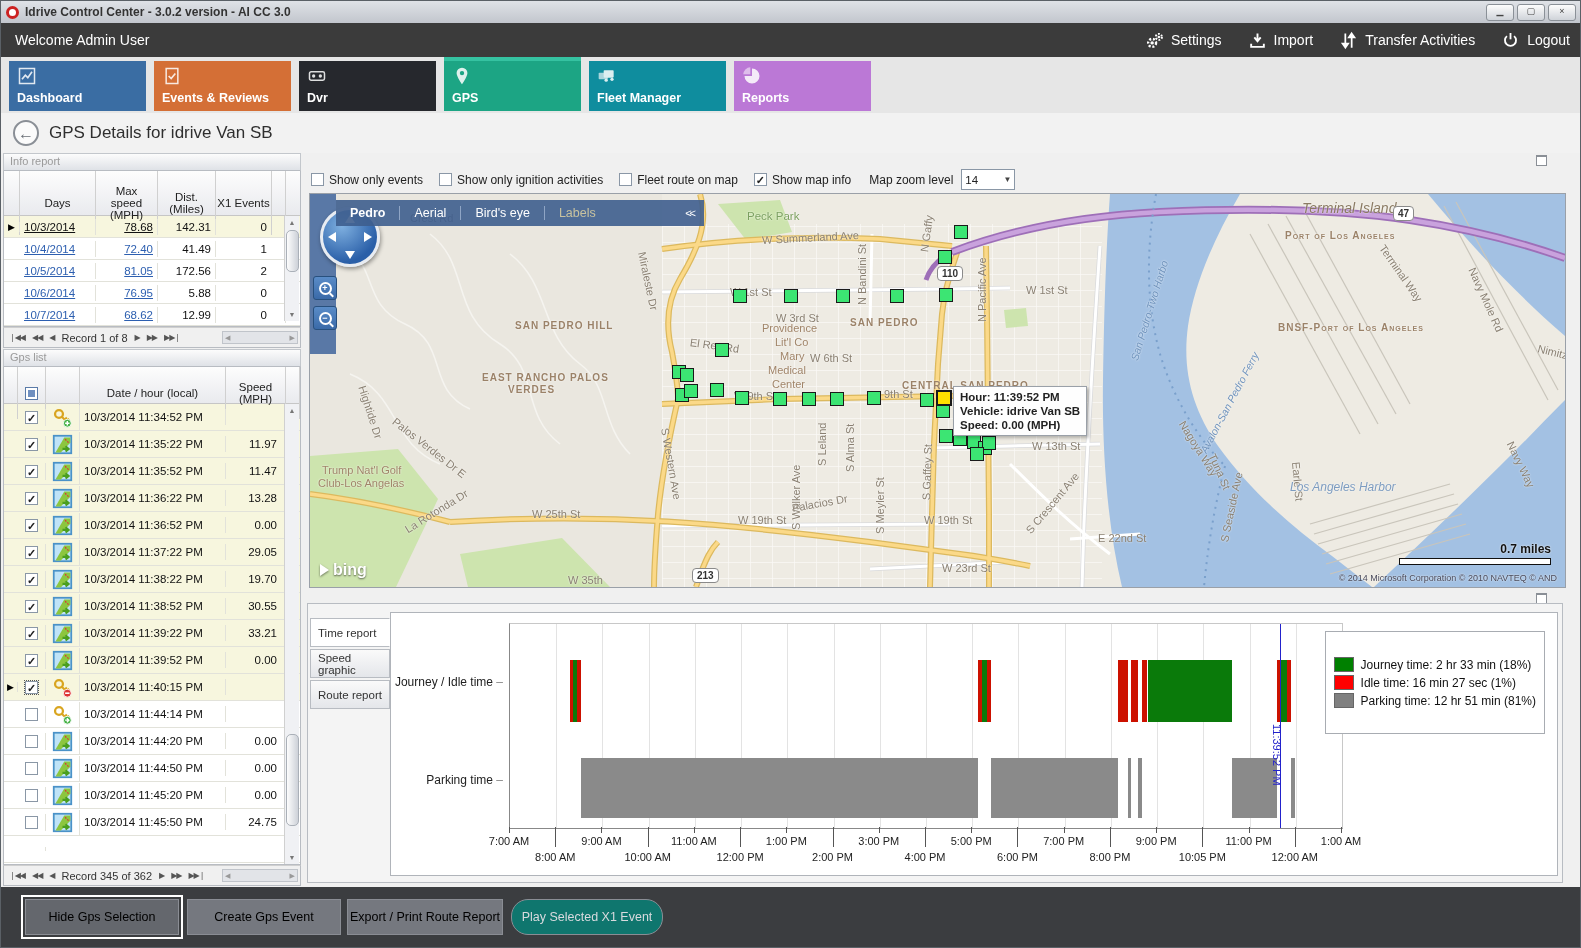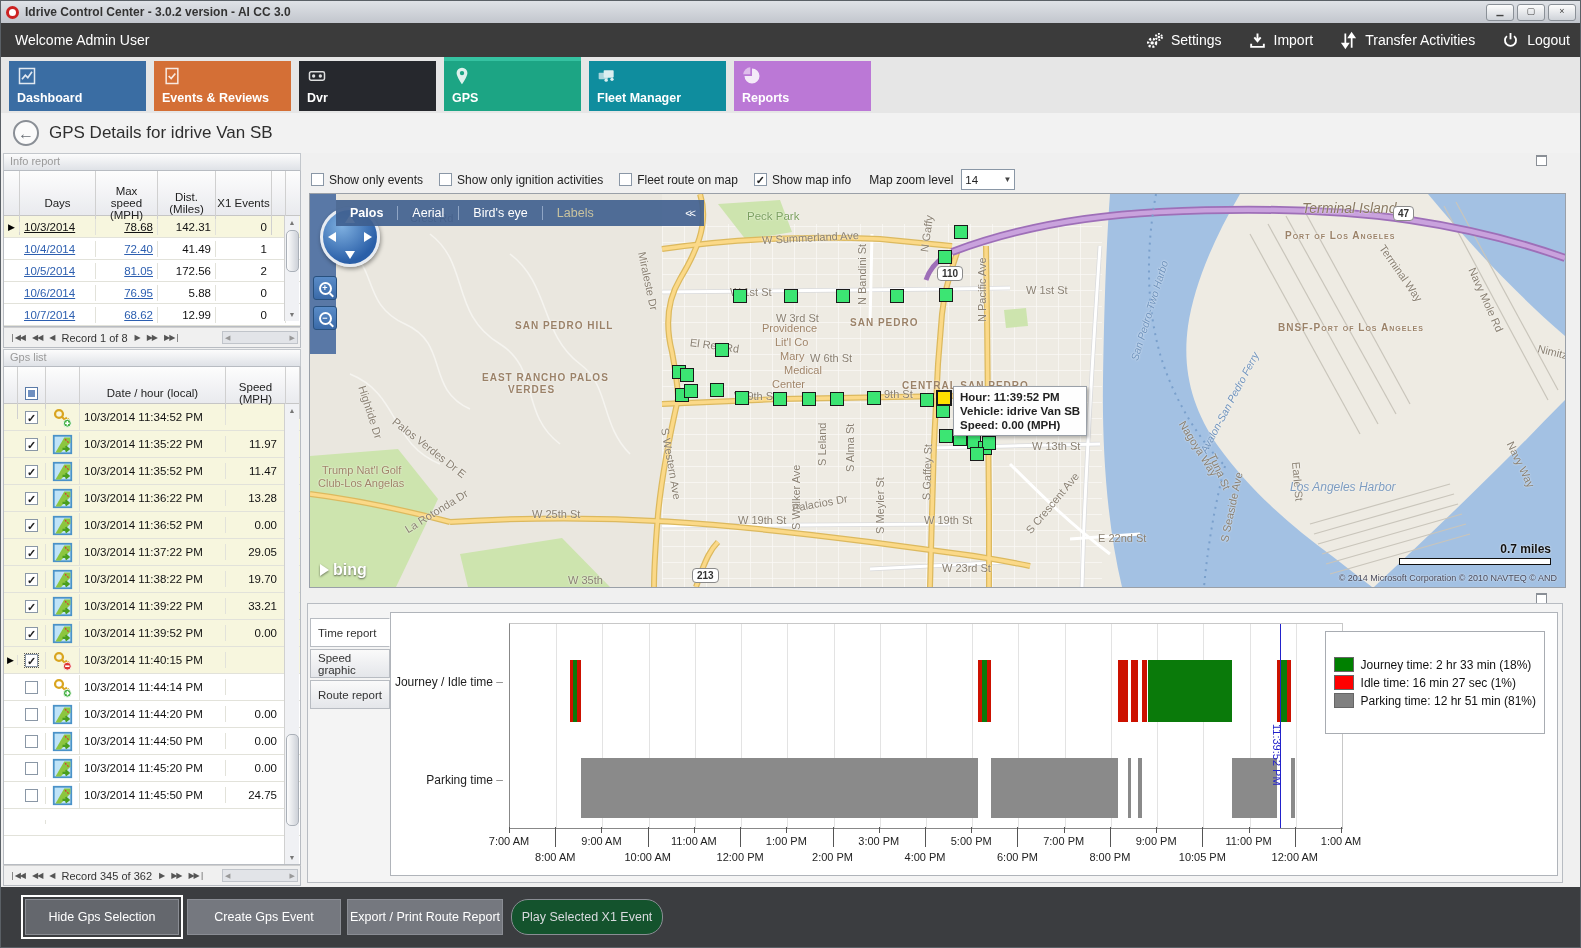--- a/index.html
+++ b/index.html
@@ -107,23 +107,23 @@
   .rowlabel::after{content:" –";color:#888;}
   .tick{position:absolute;width:1px;background:#555;}
   .xlab{position:absolute;font-size:11px;color:#222;transform:translateX(-50%);white-space:nowrap;}
   #legend{position:absolute;border:1px solid #a8acb2;background:#fff;padding:22px 8px;}
   .lrow{display:flex;align-items:center;gap:7px;font-size:12px;color:#111;margin:3px 0;}
   .lsw{width:18px;height:13px;border:1px solid #666;}
   #cursor-line{position:absolute;width:1px;background:#2222cc;}
   #cursor-label{position:absolute;color:#2222cc;font-size:11px;transform:rotate(90deg);transform-origin:left top;white-space:nowrap;}
   
   #footer{position:absolute;left:0;top:886px;width:100%;height:62px;background:#3b3d40;}
-  .fbtn{position:absolute;top:12px;height:34px;background:#75787f;color:#ffffff;font-size:12.5px;border:1px solid #8a8d94;display:flex;align-items:center;justify-content:center;}
+  .fbtn{position:absolute;top:12px;height:34px;background:#75787f;color:#000000;font-size:12.5px;border:1px solid #8a8d94;display:flex;align-items:center;justify-content:center;}
   .fbtn.focused{outline:2px solid #fff;outline-offset:2px;background:#64676d;}
-  .fbtn.disabled{background:#14532d;color:#d8dade;border-radius:17px;}
+  .fbtn.disabled{background:#0f766e;color:#d8dade;border-radius:17px;}
 </style>
 </head>
 <body>
 
 <div id="app">
   <div id="titlebar">
     <div id="app-icon"></div>
     <div id="win-title">Idrive Control Center - 3.0.2 version - AI CC 3.0</div>
     <div id="win-btns">
       <div class="winbtn">▁</div>
@@ -445,20 +445,38 @@
                   <g>
                     <rect x="2" y="2" width="20" height="20" fill="#bfe3f7" stroke="#4a92c8" stroke-width="2"></rect>
                     <path d="M4 21 L14 4 L21 4 L21 10 L10 21 Z" fill="#8cc63f"></path>
                     <path d="M15 6l4 4" stroke="#d33" stroke-width="1.4" stroke-dasharray="2 1.5"></path>
                     <path d="M12 17h6M15.5 14l3.5 3-3.5 3" stroke="#4a9e1f" stroke-width="2.4" fill="none"></path>
                   </g>
                 </svg>
               </div>
               <div>10/3/2014 11:38:22 PM</div>
               <div class="num" style="padding-right: 8px;">19.70</div>
+            </div>
+            <div class="g-row cream" style="grid-template-columns: 14px 28px 34px 146px 60px; height: 26px;">
+              <div class="cur-arrow"></div>
+              <div class="icn">
+                <span class="cb on"></span>
+              </div>
+              <div class="icn">
+                <svg width="21" height="21" viewBox="0 0 24 24">
+                  <g>
+                    <rect x="2" y="2" width="20" height="20" fill="#bfe3f7" stroke="#4a92c8" stroke-width="2"></rect>
+                    <path d="M4 21 L14 4 L21 4 L21 10 L10 21 Z" fill="#8cc63f"></path>
+                    <path d="M15 6l4 4" stroke="#d33" stroke-width="1.4" stroke-dasharray="2 1.5"></path>
+                    <path d="M12 17h6M15.5 14l3.5 3-3.5 3" stroke="#4a9e1f" stroke-width="2.4" fill="none"></path>
+                  </g>
+                </svg>
+              </div>
+              <div>10/3/2014 11:38:52 PM</div>
+              <div class="num" style="padding-right: 8px;">30.55</div>
             </div>
             <div class="g-row cream" style="grid-template-columns: 14px 28px 34px 146px 60px; height: 26px;">
               <div class="cur-arrow"></div>
               <div class="icn">
                 <span class="cb on"></span>
               </div>
               <div class="icn">
                 <svg width="21" height="21" viewBox="0 0 24 24">
                   <g>
                     <rect x="2" y="2" width="20" height="20" fill="#bfe3f7" stroke="#4a92c8" stroke-width="2"></rect>
@@ -748,21 +766,21 @@
           <div class="mlabel" style="left: 672px; top: 122px; transform: rotate(-90deg);">N Pacific Ave</div>
           <div class="mlabel" style="left: 420px; top: 92px;">W 1st St</div>
           <div class="mlabel" style="left: 716px; top: 90px;">W 1st St</div>
           <div class="mlabel" style="left: 466px; top: 118px;">W 3rd St</div>
           <div class="mlabel area" style="left: 540px; top: 123px;">SAN PEDRO</div>
           <div class="mlabel area" style="left: 205px; top: 126px;">SAN PEDRO HILL</div>
           <div class="mlabel poi" style="left: 452px; top: 128px;">Providence</div>
           <div class="mlabel poi" style="left: 465px; top: 142px;">Lit'l Co</div>
           <div class="mlabel poi" style="left: 470px; top: 156px;">Mary</div>
           <div class="mlabel" style="left: 500px; top: 158px;">W 6th St</div>
-          <div class="mlabel poi" style="left: 458px; top: 170px; margin-left: 16px;">Medical</div>
+          <div class="mlabel poi" style="left: 458px; top: 170px;">Medical</div>
           <div class="mlabel poi" style="left: 462px; top: 184px;">Center</div>
           <div class="mlabel area" style="left: 592px; top: 186px;">CENTRAL SAN PEDRO</div>
           <div class="mlabel area" style="left: 172px; top: 178px;">EAST RANCHO PALOS</div>
           <div class="mlabel area" style="left: 198px; top: 190px;">VERDES</div>
           <div class="mlabel" style="left: 380px; top: 142px; transform: rotate(8deg);">El Rey Rd</div>
           <div class="mlabel" style="left: 52px; top: 186px; transform: rotate(72deg);">Hightide Dr</div>
           <div class="mlabel" style="left: 84px; top: 220px; transform: rotate(38deg);">Palos Verdes Dr E</div>
           <div class="mlabel" style="left: 424px; top: 196px;">W 9th St</div>
           <div class="mlabel" style="left: 574px; top: 194px;">9th St</div>
           <div class="mlabel" style="left: 355px; top: 228px; transform: rotate(80deg);">S Western Ave</div>
@@ -837,21 +855,21 @@
       <div id="compass">
         <span class="carrow" style="left:22px;top:5px;border-left:5px solid transparent;border-right:5px solid transparent;border-bottom:8px solid #fff;"></span>
         <span class="carrow" style="left:22px;bottom:5px;border-left:5px solid transparent;border-right:5px solid transparent;border-top:8px solid #fff;"></span>
         <span class="carrow" style="left:5px;top:22px;border-top:5px solid transparent;border-bottom:5px solid transparent;border-right:8px solid #fff;"></span>
         <span class="carrow" style="right:5px;top:22px;border-top:5px solid transparent;border-bottom:5px solid transparent;border-left:8px solid #fff;"></span>
       </div>
       <div class="zoombtn" style="top:82px;"><span class="mg">+</span></div>
       <div class="zoombtn" style="top:112px;"><span class="mg">−</span></div>
 
       <div id="map-viewbar">
-          <span class="vb active">Palos</span>
+          <span class="vb active">Pedro</span>
           <span class="sep"></span>
           <span class="vb">Aerial</span>
           <span class="sep"></span>
           <span class="vb">Bird's eye</span>
           <span class="sep"></span>
           <span class="vb dim">Labels</span>
           <span id="map-collapse">&lt;&lt;</span>
         </div>
 
       <div id="tooltip" style="left:643px;top:192px;">

